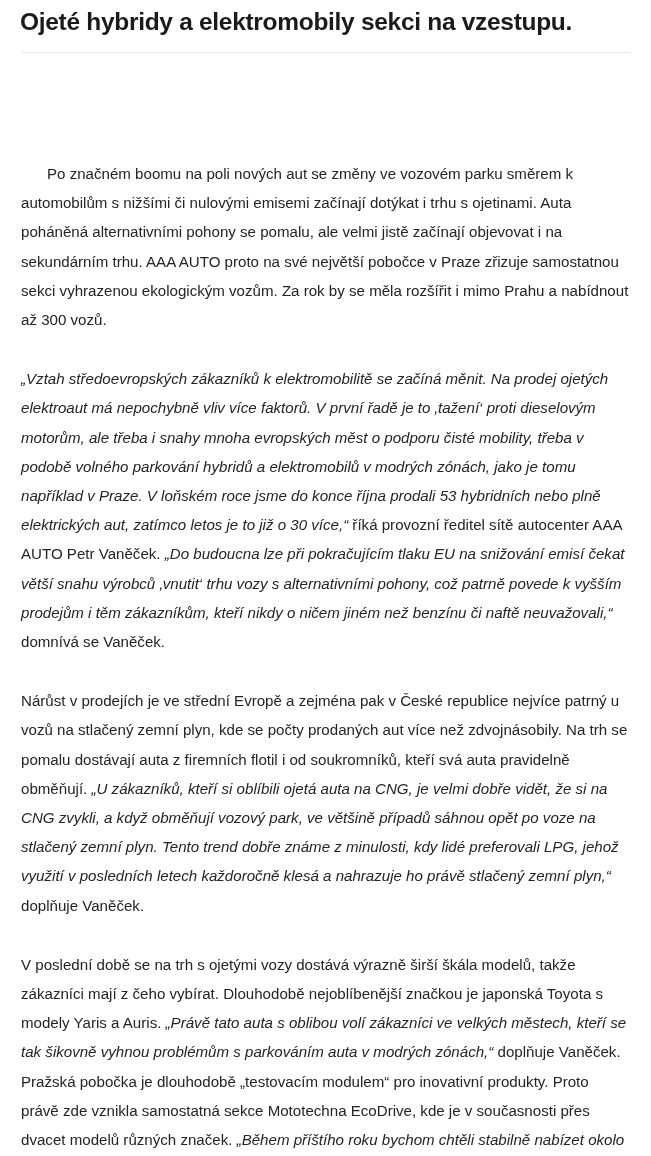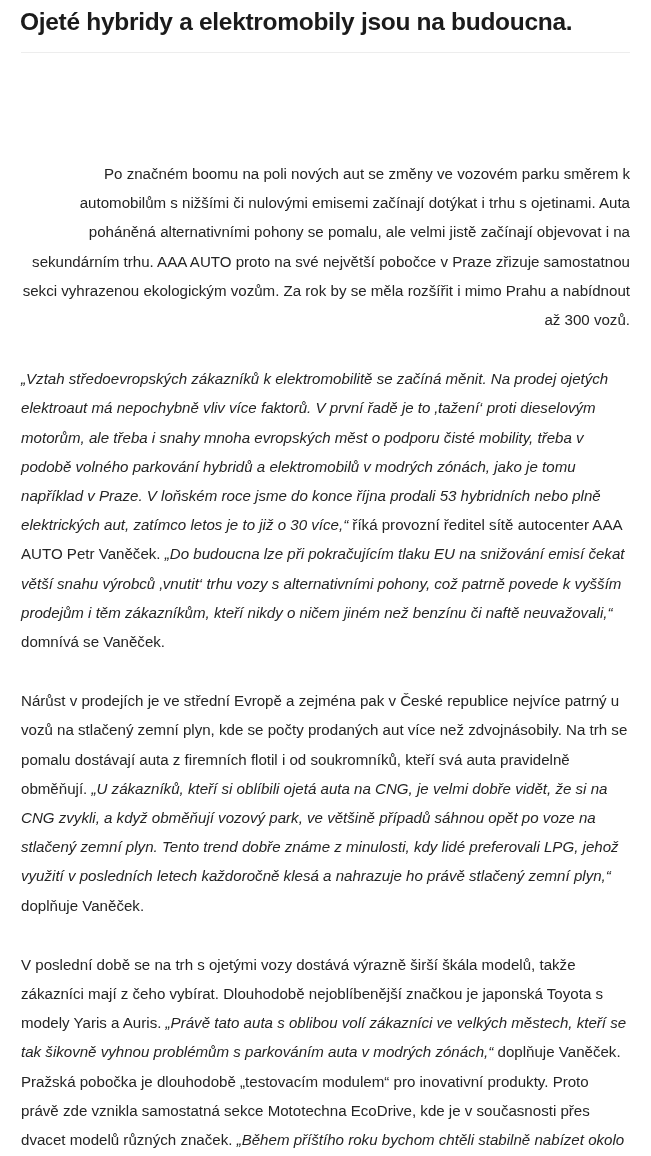--- a/index.html
+++ b/index.html
@@ -41,32 +41,32 @@
   }
   .spacer-top { height: 106px; }
   p.para {
     margin: 0 0 30px 0;
     font-size: 15.1px;
     line-height: 29.2px;
     color: #242424;
     text-align: left;
     font-weight: normal;
   }
-  p.para.indent { text-indent: 26px; text-align: right; }
+  p.para.indent { text-indent: 26px; }
   p.para:last-child { margin-bottom: 0; }
   em.q {
     font-style: italic;
   }
 </style>
 </head>
 <body>
 
 <div class="page">
 
-  <h1 class="article-title">Ojeté hybridy a elektromobily jsou na budoucna.</h1>
+  <h1 class="article-title">Ojeté hybridy a elektromobily sekci na vzestupu.</h1>
 
   <div class="title-divider"></div>
 
   <div class="spacer-top"></div>
 
   <div class="article-body" id="article-body">
       <p class="para indent"><span>Po značném boomu na poli nových aut se změny ve vozovém parku směrem k automobilům s nižšími či nulovými emisemi začínají dotýkat i trhu s ojetinami. Auta poháněná alternativními pohony se pomalu, ale velmi jistě začínají objevovat i na sekundárním trhu. AAA AUTO proto na své největší pobočce v Praze zřizuje samostatnou sekci vyhrazenou ekologickým vozům. Za rok by se měla rozšířit i mimo Prahu a nabídnout až 300 vozů.</span></p>
       <p class="para"><em class="q">„Vztah středoevropských zákazníků k elektromobilitě se začíná měnit. Na prodej ojetých elektroaut má nepochybně vliv více faktorů. V první řadě je to ‚tažení‘ proti dieselovým motorům, ale třeba i snahy mnoha evropských měst o podporu čisté mobility, třeba v podobě volného parkování hybridů a elektromobilů v modrých zónách, jako je tomu například v Praze. V loňském roce jsme do konce října prodali 53 hybridních nebo plně elektrických aut, zatímco letos je to již o 30 více,“</em><span> říká provozní ředitel sítě autocenter AAA AUTO Petr Vaněček. </span><em class="q">„Do budoucna lze při pokračujícím tlaku EU na snižování emisí čekat větší snahu výrobců ‚vnutit‘ trhu vozy s alternativními pohony, což patrně povede k vyšším prodejům i těm zákazníkům, kteří nikdy o ničem jiném než benzínu či naftě neuvažovali,“</em><span> domnívá se Vaněček.</span></p>
       <p class="para"><span>Nárůst v prodejích je ve střední Evropě a zejména pak v České republice nejvíce patrný u vozů na stlačený zemní plyn, kde se počty prodaných aut více než zdvojnásobily. Na trh se pomalu dostávají auta z firemních flotil i od soukromníků, kteří svá auta pravidelně obměňují. </span><em class="q">„U zákazníků, kteří si oblíbili ojetá auta na CNG, je velmi dobře vidět, že si na CNG zvykli, a když obměňují vozový park, ve většině případů sáhnou opět po voze na stlačený zemní plyn. Tento trend dobře známe z minulosti, kdy lidé preferovali LPG, jehož využití v posledních letech každoročně klesá a nahrazuje ho právě stlačený zemní plyn,“</em><span> doplňuje Vaněček.</span></p>
       <p class="para"><span>V poslední době se na trh s ojetými vozy dostává výrazně širší škála modelů, takže zákazníci mají z čeho vybírat. Dlouhodobě nejoblíbenější značkou je japonská Toyota s modely Yaris a Auris. </span><em class="q">„Právě tato auta s oblibou volí zákazníci ve velkých městech, kteří se tak šikovně vyhnou problémům s parkováním auta v modrých zónách,“</em><span> doplňuje Vaněček. Pražská pobočka je dlouhodobě „testovacím modulem“ pro inovativní produkty. Proto právě zde vznikla samostatná sekce Mototechna EcoDrive, kde je v současnosti přes dvacet modelů různých značek. </span><em class="q">„Během příštího roku bychom chtěli stabilně nabízet okolo 300 ekologických vozů a novou značku Mototechna EcoDrive rozšířit i na naše další pobočky v České republice a v druhé polovině roku 2019 i na Slovensko, do Maďarska a do Polska,“</em></p>

